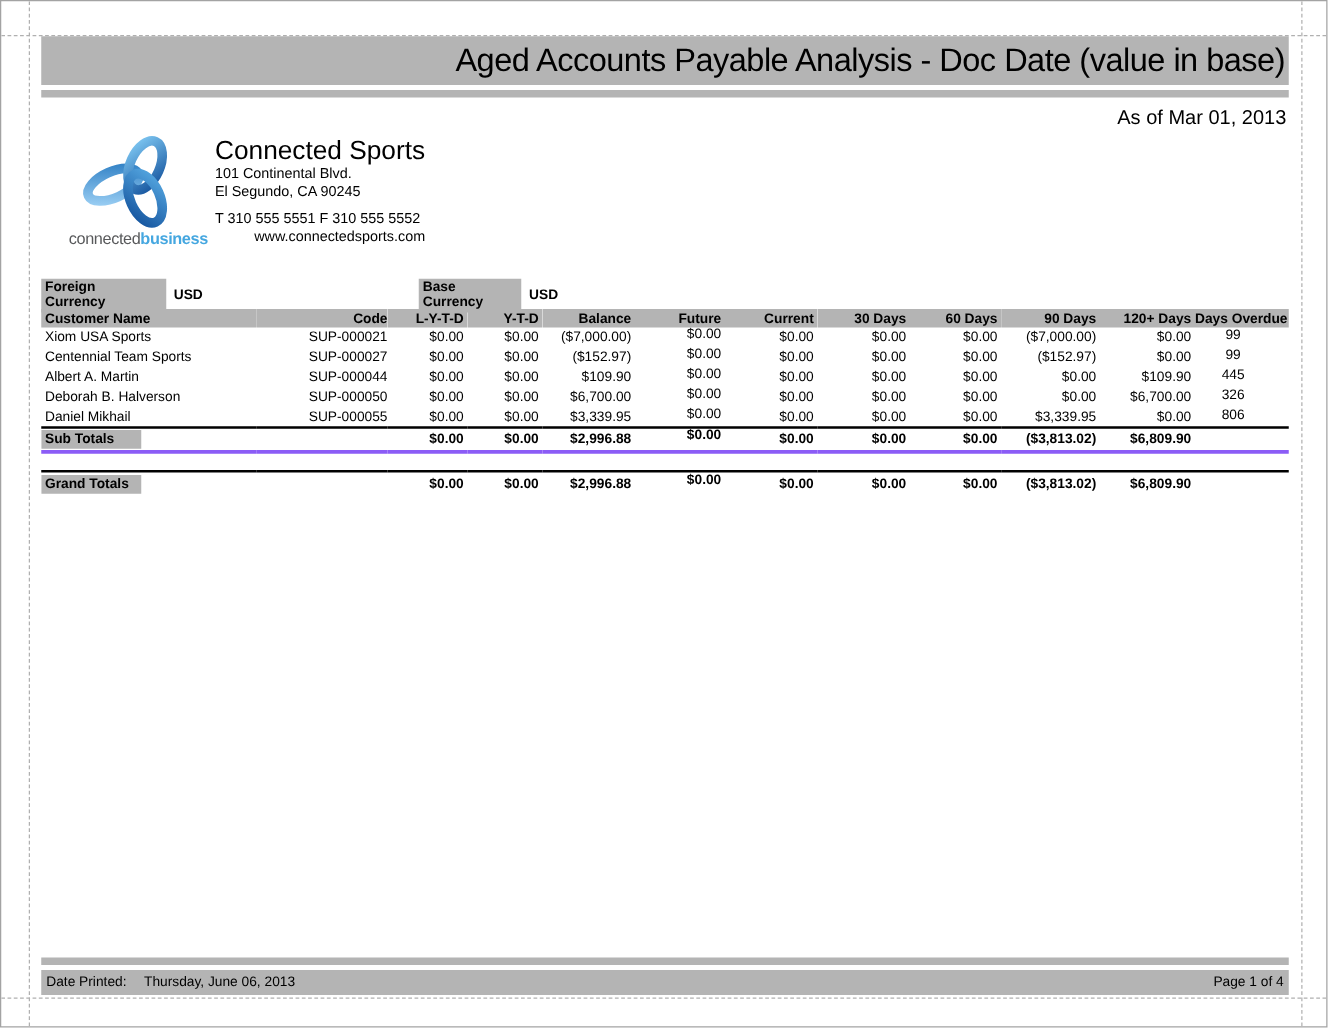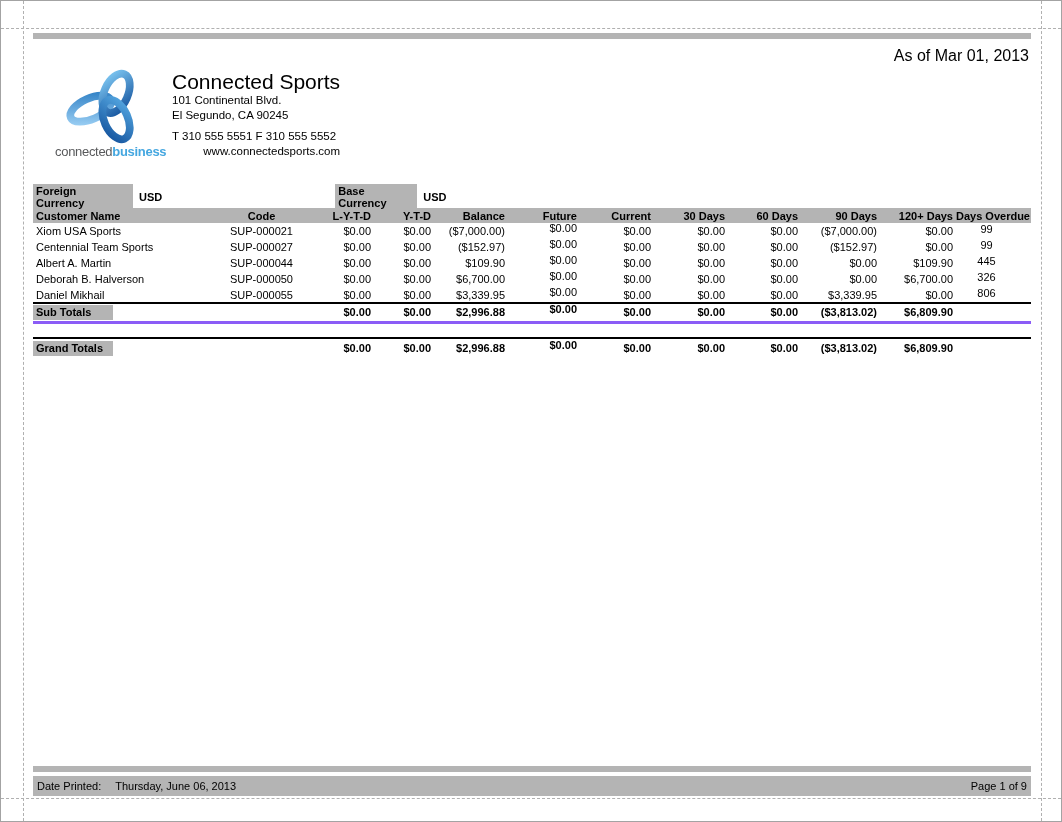--- a/index.html
+++ b/index.html
@@ -49,21 +49,21 @@
   .chip-base { width:82px; margin-left:173px; }
   .chip-value { margin-left:6px;font-weight:bold; }
 
   table.aging { width:998px; table-layout:fixed; border-collapse:collapse; margin-top:3px; font-size:11px; }
   table.aging th {
     background:var(--bar_gray,#b4b4b4); font-weight:bold; height:15px;
     white-space:nowrap; overflow:hidden;
   }
   table.aging td { height:16px; white-space:nowrap; overflow:hidden; }
   .c0 { text-align:left;  padding-left:3px; }
-  .c1 { text-align:center;  padding-left:8px; }
+  .c1 { text-align:right;  padding-left:8px; }
   .c2,.c3,.c4,.c5,.c6,.c7,.c8,.c9,.c10 { text-align:right; padding-right:3px; }
   .c11 { text-align:right; padding-right:2px; }
   td.c11 { text-align:center; padding-right:14px; }
   td.c5 span { position:relative; top:-3px; }
   td.c11 span { position:relative; top:-2px; }
 
   tr.row-subtotal td { border-top:2px solid #000; border-bottom:3px solid #8b5cf6; height:19px; font-weight:bold; }
   tr.row-grand td { border-top:2px solid #000; height:19px; font-weight:bold; }
   tr.row-spacer td { height:16px; }
   tr.row-subtotal td.c0, tr.row-grand td.c0 { padding-left:0; }
@@ -82,20 +82,21 @@
 </head>
 <body>
 
 <div class="guide v" id="guide-left"></div>
 <div class="guide v" id="guide-right"></div>
 <div class="guide h" id="guide-top"></div>
 <div class="guide h" id="guide-bottom"></div>
 
 <div class="content">
 
+  <div class="title-bar">Aged Accounts Payable Analysis - Doc Date (value in base)</div>
   <div class="title-underline"></div>
 
   <div class="asof">As of Mar 01, 2013</div>
 
   <div class="company">
     <div class="logo-wrap">
       <svg class="logo-svg" width="96" height="78" viewBox="0 0 104 86">
         <defs>
           <linearGradient id="lgA" x1="0" y1="0" x2="1" y2="1">
             <stop offset="0" stop-color="#7ec7f2"></stop>
@@ -270,17 +271,17 @@
       </tbody>
   </table>
 
   <div class="footer">
     <div class="footer-thin"></div>
     <div class="footer-bar">
       <span class="footer-left">
         <span>Date Printed:</span>
         <span class="footer-date-value">Thursday, June 06, 2013</span>
       </span>
-      <span>Page 1 of 9</span>
+      <span>Page 1 of 4</span>
     </div>
   </div>
 
 </div>
 
 </body></html>

